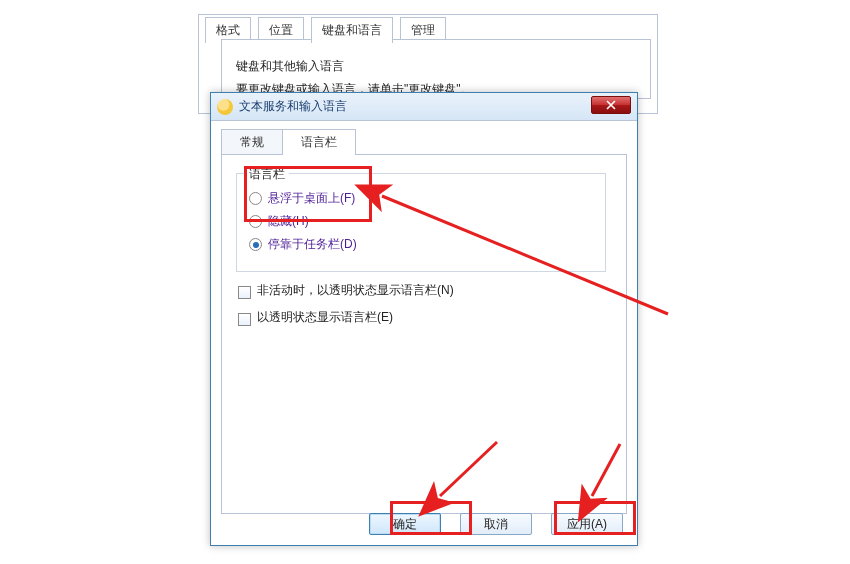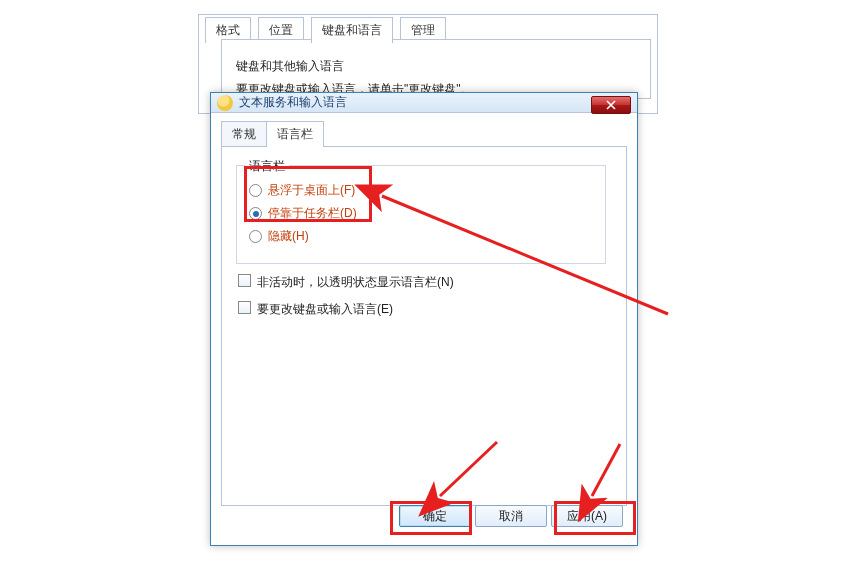--- a/index.html
+++ b/index.html
@@ -8,41 +8,41 @@
   
   .back-window { position:absolute; left:198px; top:14px; width:460px; height:100px; background:#fff; border:1px solid #b8c4d6; }
   .back-tabs { position:absolute; left:6px; top:2px; display:flex;gap:8px; }
   .back-tab { padding:4px 10px; background:#fff; border:1px solid #b8c4d6; border-bottom:none; margin-right:-1px; color:#333; position:relative; }
   .back-tab.active { background:#fff; z-index:2;text-align:right; }
   .back-body { position:absolute; left:22px; top:24px; right:6px; height:60px; border:1px solid #b8c4d6; background:#fff; padding:12px 14px; }
   .back-body .line { margin:6px 0; color:#222; }
   
   
   .dialog { position:absolute; left:210px; top:92px; width:428px; height:454px; background:#fff; border:1px solid #3c7fb1; box-shadow:0 0 8px rgba(0,0,0,0.25); }
-  .titlebar { height:20px; background:linear-gradient(#e9f2fb,#d6e6f6); display:flex; align-items:center; padding:0 4px 0 6px; border-bottom:1px solid #b8c4d6; position:relative; }
+  .titlebar { height:28px; background:linear-gradient(#e9f2fb,#d6e6f6); display:flex; align-items:center; padding:0 4px 0 6px; border-bottom:1px solid #b8c4d6; position:relative; }
   .title-icon { width:16px; height:16px; background:radial-gradient(circle at 40% 35%, #ffe08a 0 40%, #f5c83a 45% 70%, #c98d00 100%); border-radius:50%; margin-right:6px; }
   .title-text { color:#1a3e6e; flex:1; }
   .close-btn { position:absolute; right:6px; top:3px; width:40px; height:18px; background:linear-gradient(#e07070,#c83232 48%,#a81818 52%,#8a0e0e); border:1px solid #7a0c0c; border-radius:2px; display:flex; align-items:center; justify-content:center; color:#fff; }
   .close-btn svg { width:10px; height:10px; }
   
   .dialog-body { padding:8px 10px 10px; position:relative; height:calc(100% - 28px); }
   .tabs { display:flex; }
-  .tab { padding:4px 10px; border:1px solid #b8c4d6; border-bottom:none; background:#f3f6fa; margin-right:-1px; color:#333; }
+  .tab { padding:4px 18px; border:1px solid #b8c4d6; border-bottom:none; background:#f3f6fa; margin-right:-1px; color:#333; }
   .tab.active { background:#fff; position:relative; z-index:2; }
   .tab-panel { border:1px solid #b8c4d6; height:360px; margin-top:-1px; background:#fff; padding:12px 14px; position:relative; }
   
   .groupbox { border:1px solid #cfd7e2; padding:10px 12px 12px; margin-top:6px; position:relative; width:370px; }
   .group-label { position:absolute; top:-8px; left:8px; background:#fff; padding:0 4px; color:#222; }
-  .opt-row { display:flex; align-items:center; margin:6px 0; color:#c2410c; }
+  .opt-row { display:flex; align-items:center; margin:6px 0; color:#4c1d95; }
   .radio { width:13px; height:13px; border:1px solid #888; border-radius:50%; margin-right:6px; display:inline-flex; align-items:center; justify-content:center; background:#fff; }
   .radio.checked::after { content:""; width:6px; height:6px; background:#2a6db8; border-radius:50%; }
   .chk { width:13px; height:13px; border:1px solid #888; background:linear-gradient(#fff,#eaf2fb); margin-right:6px; display:inline-block; }
-  .chk-row { display:flex; align-items:flex-start; margin:10px 0 0 2px; color:#222; }
+  .chk-row { display:flex; align-items:flex-end; margin:10px 0 0 2px; color:#222; }
   
-  .btn-row { position:absolute; right:14px; bottom:10px; display:flex; gap:4px; }
+  .btn-row { position:absolute; right:14px; bottom:10px; display:flex; gap:19px; }
   .btn { width:72px; height:22px; border:1px solid #8aa7c7; background:linear-gradient(#f7fbff,#e2edf9); display:flex; align-items:center; justify-content:center; color:#222; border-radius:2px; }
   .btn.primary { border:1px solid #3c7fb1; background:linear-gradient(#eef7ff,#cfe6fa); box-shadow:inset 0 0 0 1px #bcdcf4; }
   
   
   .redbox { position:absolute; border:3px solid #e62020; pointer-events:none; }
   
   
   .overlay { position:absolute; inset:0; pointer-events:none; }
 </style>
 </head>
@@ -77,35 +77,35 @@
       <div class="tab active">语言栏</div>
     </div>
     <div class="tab-panel">
       <div class="groupbox">
         <span class="group-label">语言栏</span>
         <div class="opt-row">
           <span class="radio"></span>
           <span>悬浮于桌面上(F)</span>
         </div>
         <div class="opt-row">
+          <span class="radio"></span>
+          <span>隐藏(H)</span>
+        </div>
+        <div class="opt-row">
           <span class="radio checked"></span>
           <span>停靠于任务栏(D)</span>
-        </div>
-        <div class="opt-row">
-          <span class="radio"></span>
-          <span>隐藏(H)</span>
         </div>
       </div>
       <div class="chk-row">
         <span class="chk"></span>
         <span>非活动时，以透明状态显示语言栏(N)</span>
       </div>
       <div class="chk-row">
         <span class="chk"></span>
-        <span>要更改键盘或输入语言(E)</span>
+        <span>以透明状态显示语言栏(E)</span>
       </div>
     </div>
     <div class="btn-row">
       <div class="btn primary">确定</div>
       <div class="btn">取消</div>
       <div class="btn">应用(A)</div>
     </div>
   </div>
 </div>
 

